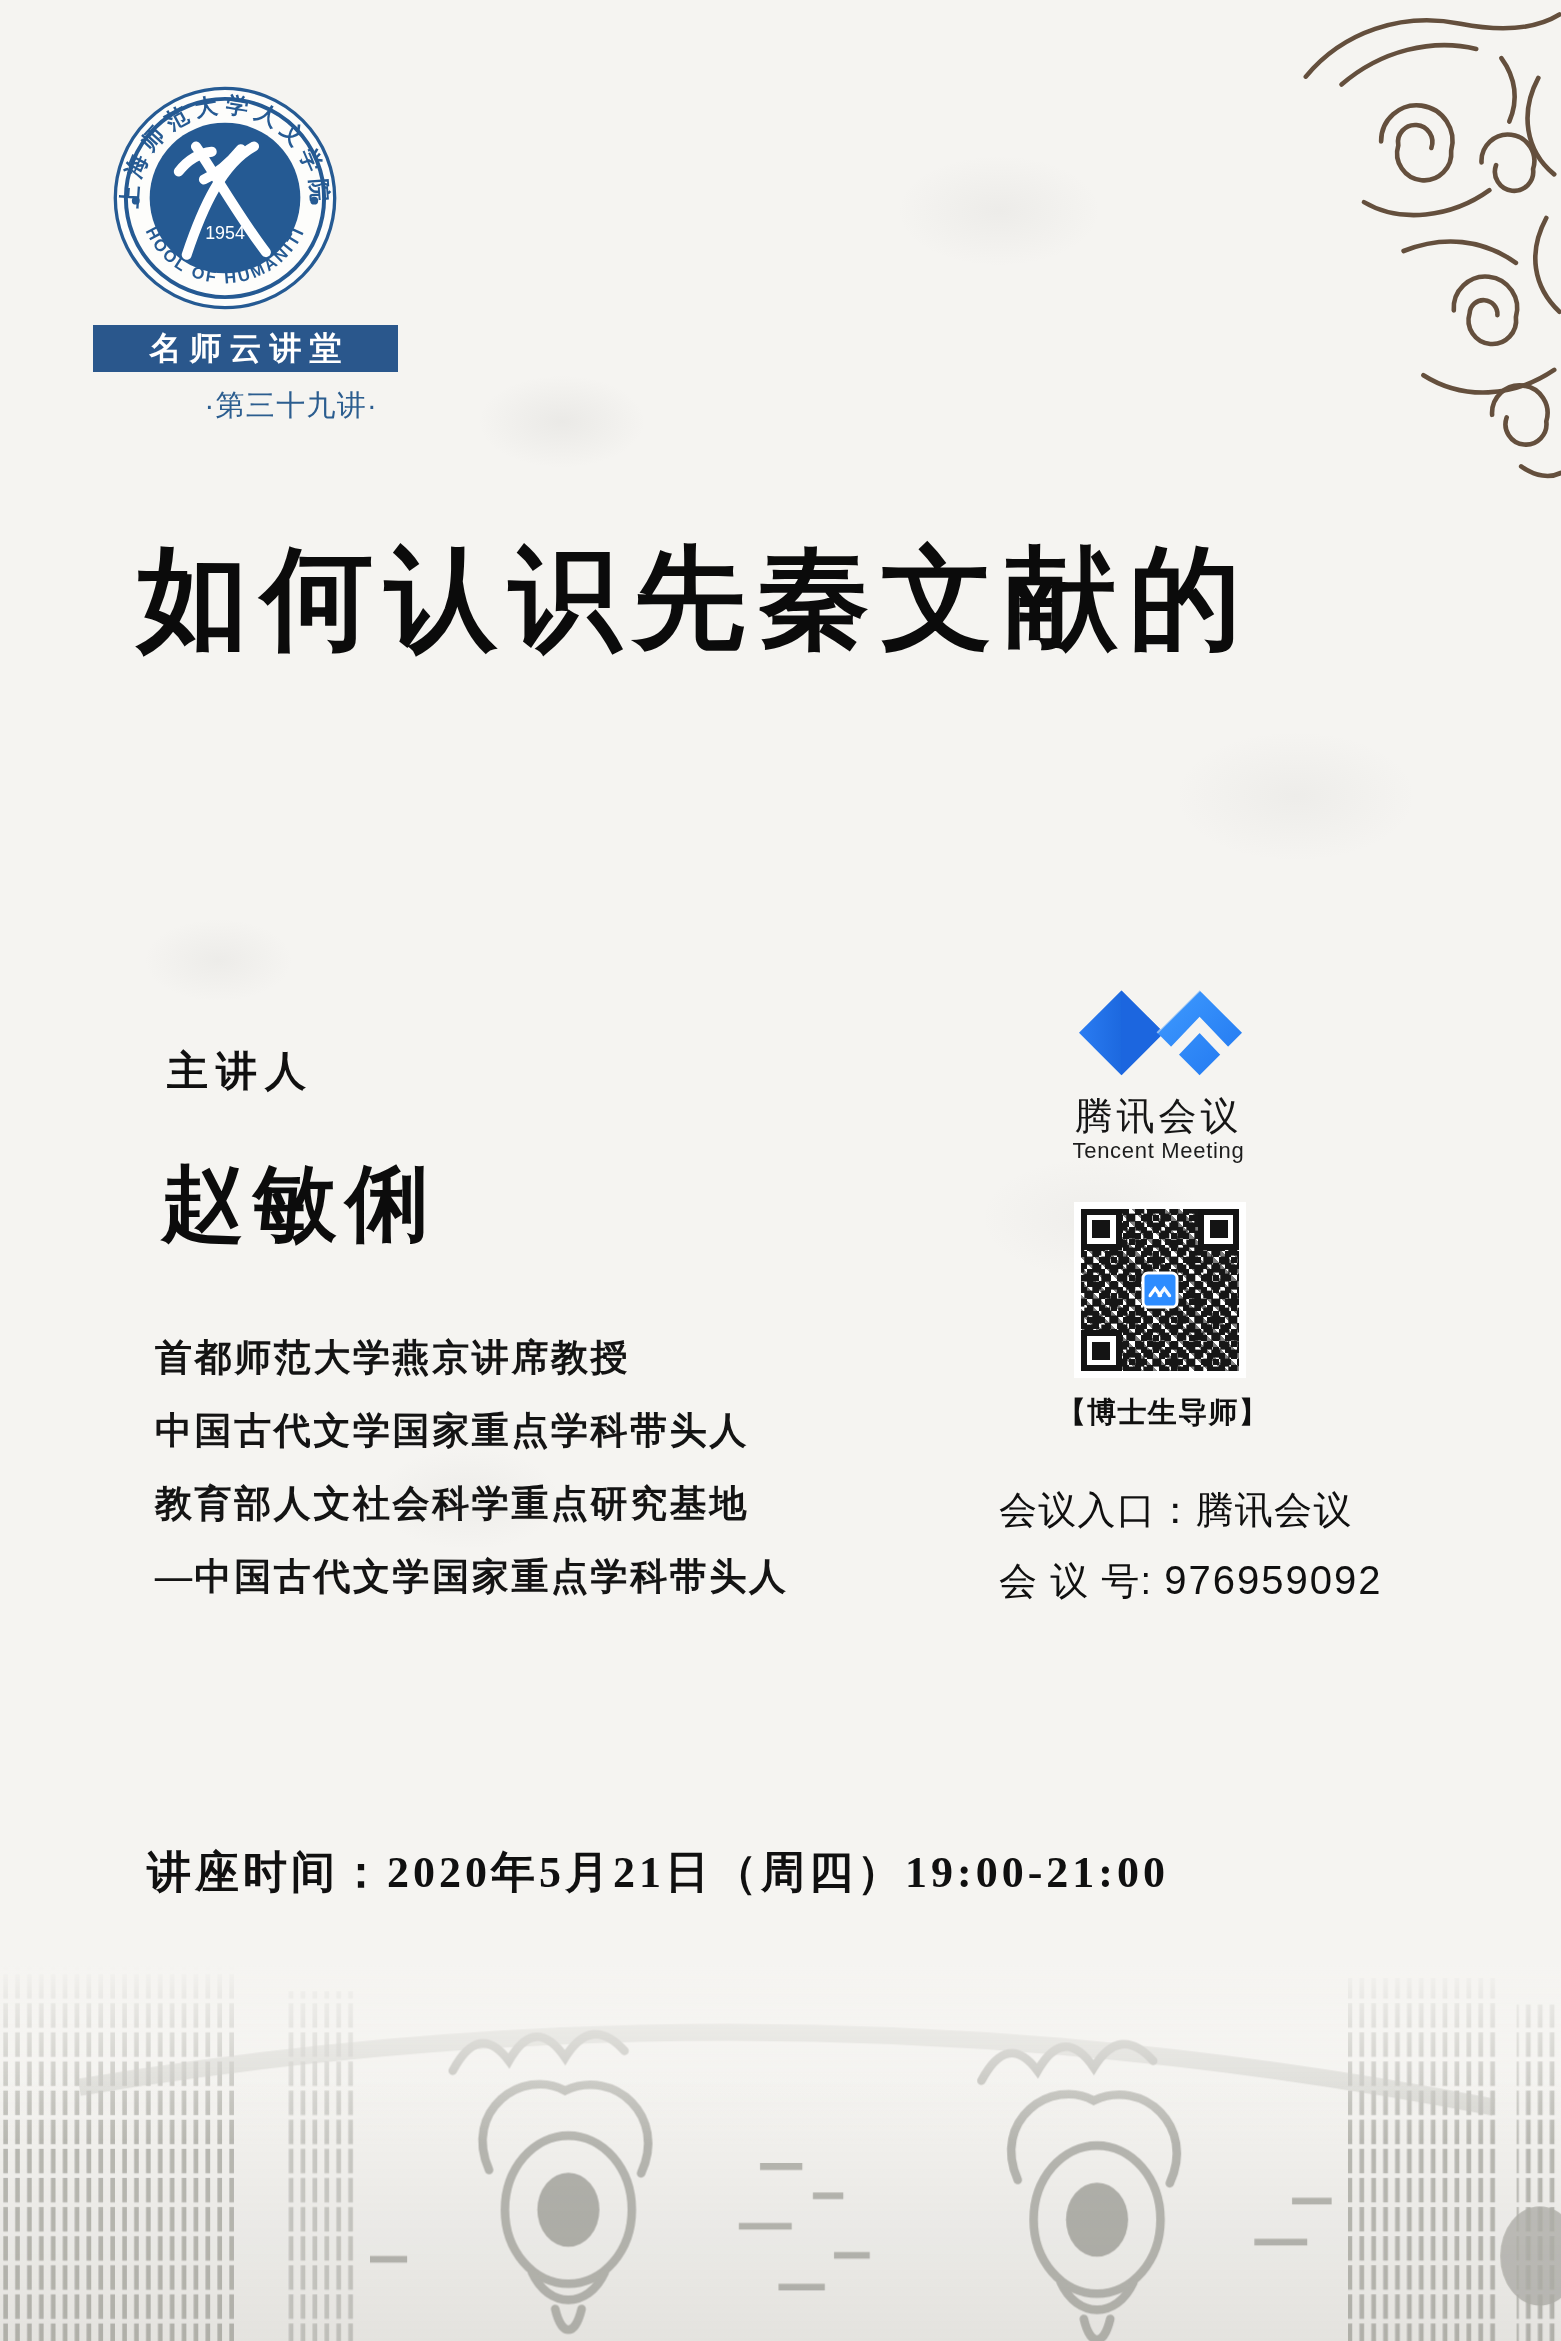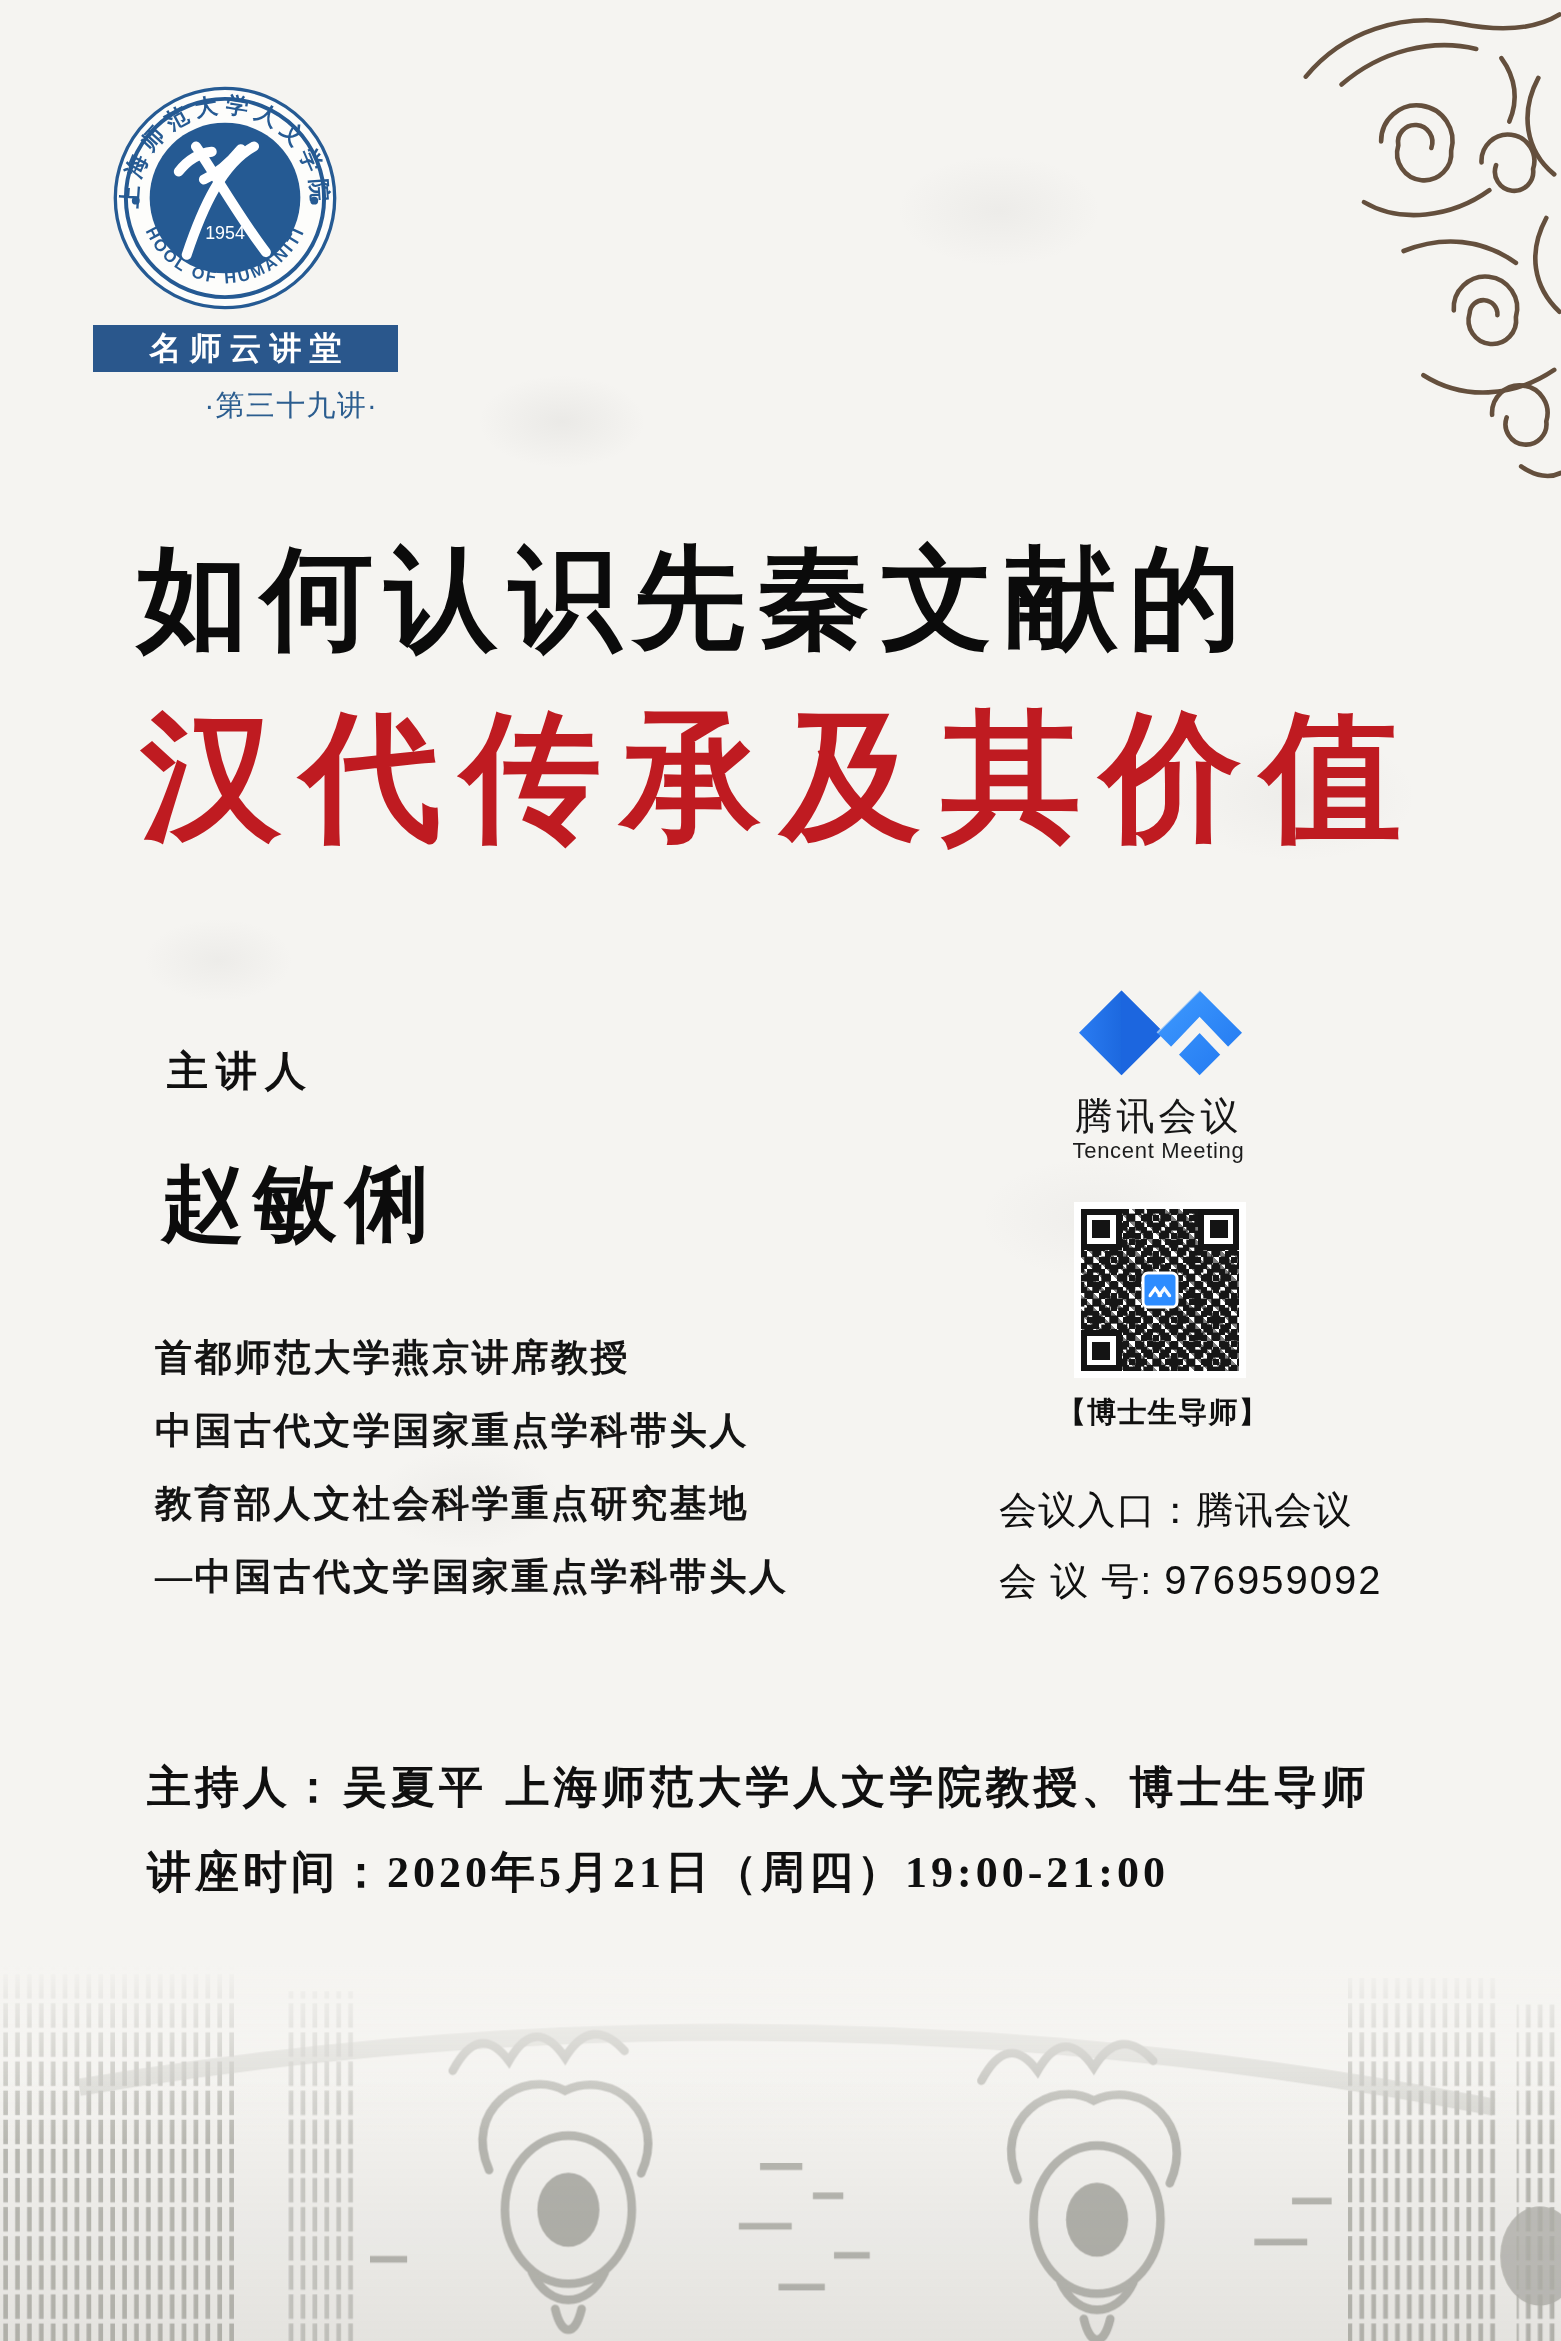--- a/index.html
+++ b/index.html
@@ -182,21 +182,20 @@
     </g>
     <text y="62" text-anchor="middle" font-size="27" fill="#ffffff" font-family="Liberation Sans, sans-serif">1954</text>
   </svg>
 
   <div class="abs banner">
     <span class="banner-text">名师云讲堂</span>
   </div>
   <div class="abs episode">·第三十九讲·</div>
 
   <div class="abs title-line1">如何认识先秦文献的</div>
-  <div class="abs title-line2">汉代传承及其价值</div>
 
   <div class="abs speaker-label">主讲人</div>
   <div class="abs speaker-name">赵敏俐</div>
   <div class="abs creds">
     <div class="cred-line">首都师范大学燕京讲席教授</div>
     <div class="cred-line">中国古代文学国家重点学科带头人</div>
     <div class="cred-line">教育部人文社会科学重点研究基地</div>
     <div class="cred-line">—中国古代文学国家重点学科带头人</div>
   </div>
 
@@ -236,23 +235,20 @@
   <div class="abs qr-caption">【博士生导师】</div>
 
   <div class="abs meet-line meet-entry">
     <span>会议入口：</span><span>腾讯会议</span>
   </div>
   <div class="abs meet-line meet-id">
     <span>会 议 号:</span>
     <span class="num">976959092</span>
   </div>
 
-  <div class="abs host-line">
-    <span>主持人：</span><span class="host-name">吴夏平</span><span class="host-title">上海师范大学人文学院教授、博士生导师</span>
-  </div>
   <div class="abs time-line">
     <span>讲座时间：</span><span>2020年5月21日（周四）19:00-21:00</span>
   </div>
 
   <svg class="abs woodcut" viewBox="0 0 2362 600" preserveAspectRatio="none">
     <defs>
       <pattern id="vl" width="18" height="44" patternUnits="userSpaceOnUse">
         <rect x="5" y="0" width="7" height="37" fill="#83837b"></rect>
       </pattern>
     </defs>

